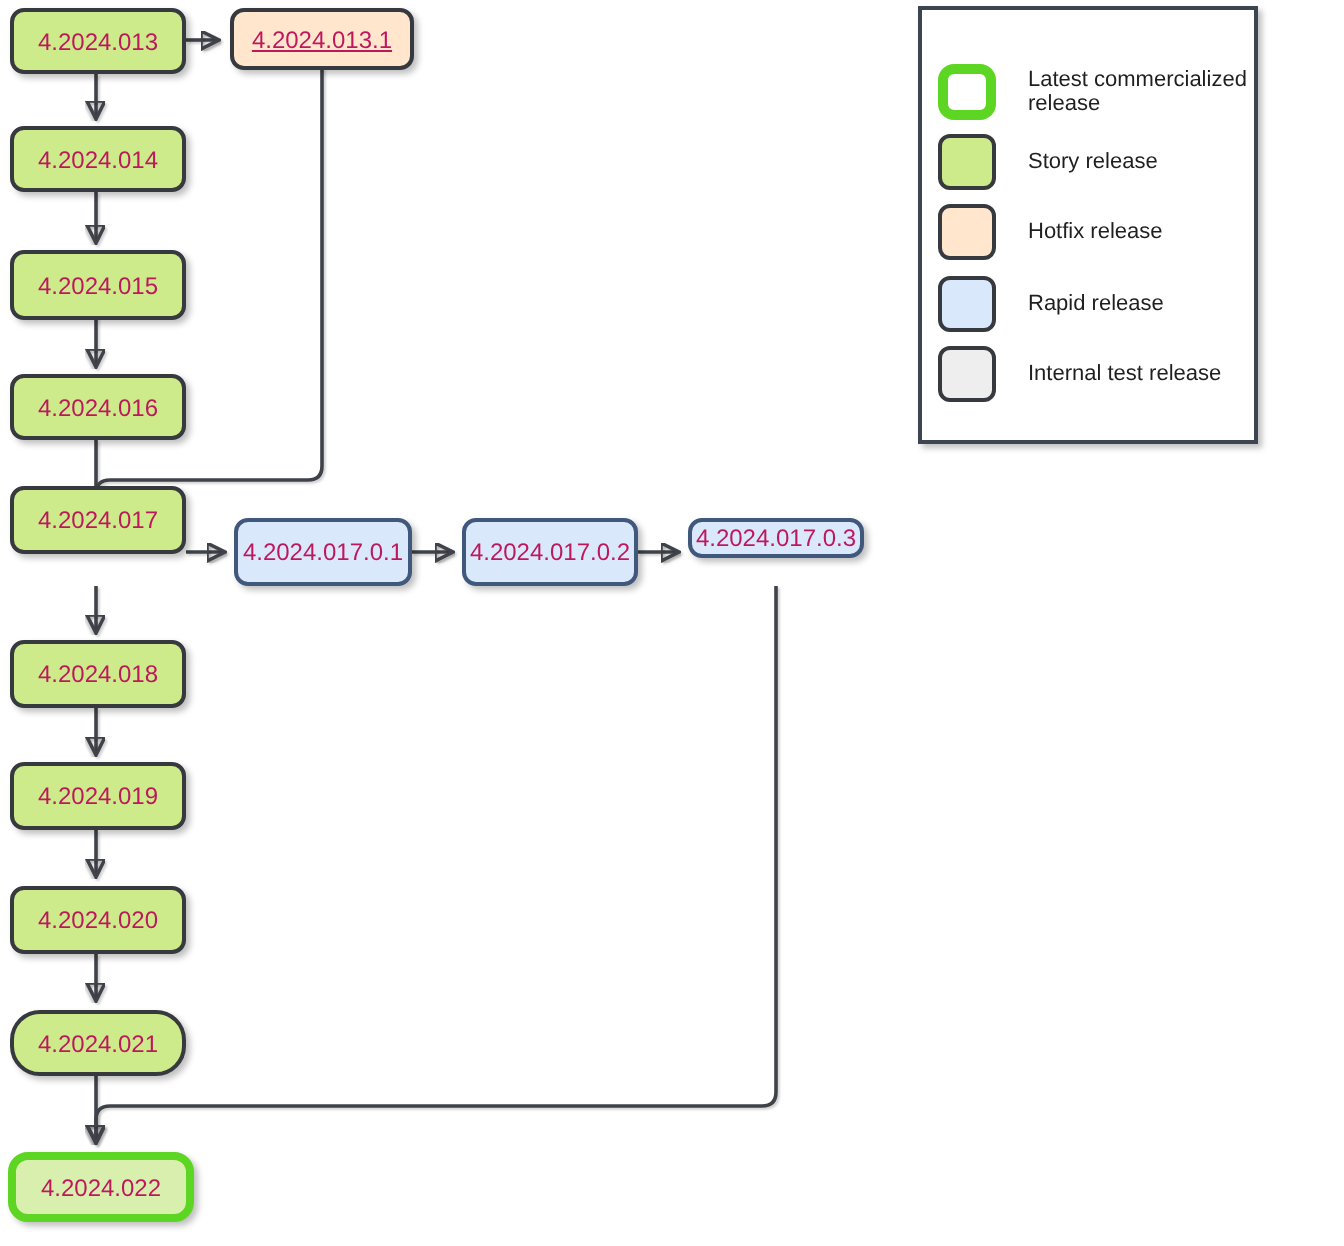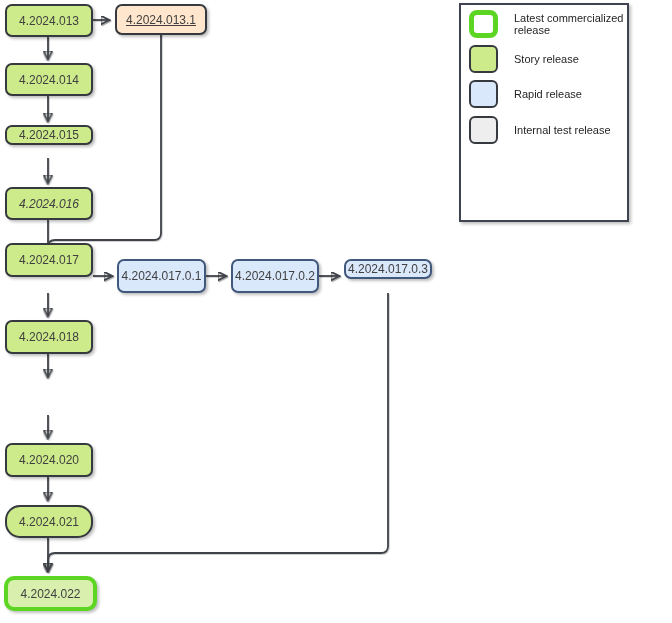--- a/index.html
+++ b/index.html
@@ -30,21 +30,21 @@
   }
   
   .node {
     position: absolute;
     box-sizing: border-box;
     display: flex;
     align-items: center;
     justify-content: center;
     border-radius: 7px;
     font-size: 12px;
-    color: #404040;
+    color: #be185d;
     box-shadow: 2px 2px 3px rgba(0,0,0,0.25);
     white-space: nowrap;
     cursor: default;
   }
   .node.story {
     background: var(--story_fill, #cdeb8b);
     border: 2px solid var(--dark_stroke, #36393d);
   }
   .node.hotfix {
     background: var(--hotfix_fill, #ffe6cc);
@@ -63,21 +63,21 @@
   #legend {
     position: absolute;
     left: 459px; top: 3px;
     width: 170px; height: 219px;
     box-sizing: border-box;
     background: #ffffff;
     border: 2px solid #3e4550;
     box-shadow: 2px 2px 3px rgba(0,0,0,0.25);
     display: flex;
     flex-direction: column;
-    padding-top: 1px;
+    padding-top: 23px;
   }
   .legend-row {
     display: flex;
     align-items: center;
     height: 35.4px;
     padding-left: 8px;
   }
   .swatch {
     box-sizing: border-box;
     width: 29px; height: 28px;
@@ -120,41 +120,46 @@
     <path d="M48,354 L48,377" marker-end="url(#arrow)"></path>
     <path d="M48,415 L48,438" marker-end="url(#arrow)"></path>
     <path d="M48,477 L48,500" marker-end="url(#arrow)"></path>
     <path d="M48,538 L48,571" marker-end="url(#arrow)"></path>
     <path d="M388,293 L388,546 Q388,553 381,553 L55,553 Q48,553 48,560 L48,571" marker-end="url(#arrow)"></path>
   </svg>
 
   <div class="node story" style="left:5px;   top:4px;   width:88px; height:33px;">4.2024.013</div>
   <div class="node hotfix" style="left:115px; top:4px;   width:92px; height:31px;text-decoration:underline;">4.2024.013.1</div>
   <div class="node story" style="left:5px;   top:63px;  width:88px; height:33px;">4.2024.014</div>
-  <div class="node story" style="left:5px;   top:125px; width:88px; height:20px;">4.2024.015</div>
-  <div class="node story" style="left:5px;   top:187px; width:88px; height:33px;font-style:italic;">4.2024.016</div>
+  <div class="node story" style="left:5px;   top:125px; width:88px; height:35px;">4.2024.015</div>
+  <div class="node story" style="left:5px;   top:187px; width:88px; height:33px;">4.2024.016</div>
   <div class="node story" style="left:5px;   top:243px; width:88px; height:34px;">4.2024.017</div>
   <div class="node rapid" style="left:117px; top:259px; width:89px; height:34px;">4.2024.017.0.1</div>
   <div class="node rapid" style="left:231px; top:259px; width:88px; height:34px;">4.2024.017.0.2</div>
   <div class="node rapid" style="left:344px; top:259px; width:88px; height:20px;">4.2024.017.0.3</div>
   <div class="node story" style="left:5px;   top:320px; width:88px; height:34px;">4.2024.018</div>
+  <div class="node story" style="left:5px;   top:381px; width:88px; height:34px;">4.2024.019</div>
   <div class="node story" style="left:5px;   top:443px; width:88px; height:34px;">4.2024.020</div>
   <div class="node story" style="left:5px;   top:505px; width:88px; height:33px;border-radius:15px;">4.2024.021</div>
   <div class="node latest" style="left:4px;   top:576px; width:93px; height:35px;border-radius:10px;">4.2024.022</div>
 
   <div id="legend">
     <div class="legend-row">
       <div class="swatch latest"></div>
       <div class="legend-label">Latest commercialized release</div>
     </div>
     <div class="legend-row">
       <div class="swatch story"></div>
       <div class="legend-label">Story release</div>
     </div>
     <div class="legend-row">
+      <div class="swatch hotfix"></div>
+      <div class="legend-label">Hotfix release</div>
+    </div>
+    <div class="legend-row">
       <div class="swatch rapid"></div>
       <div class="legend-label">Rapid release</div>
     </div>
     <div class="legend-row">
       <div class="swatch internal"></div>
       <div class="legend-label">Internal test release</div>
     </div>
   </div>
 
 </div>

